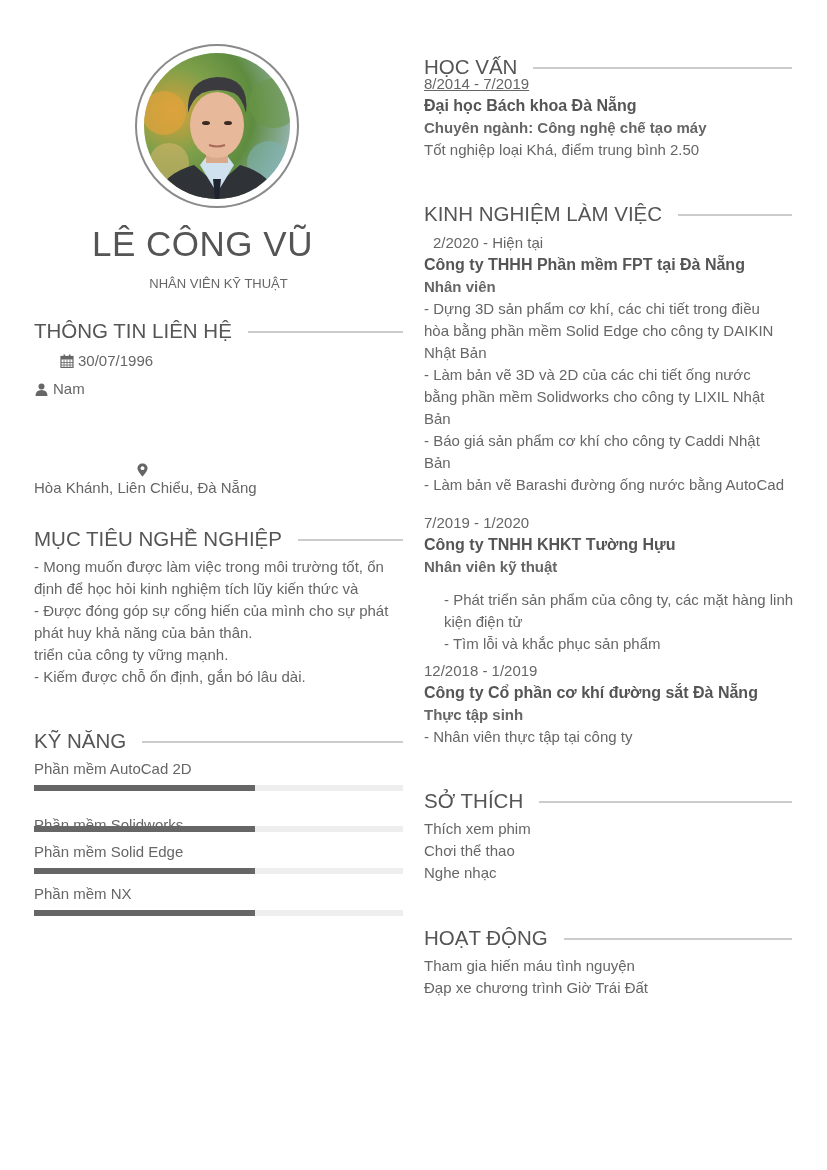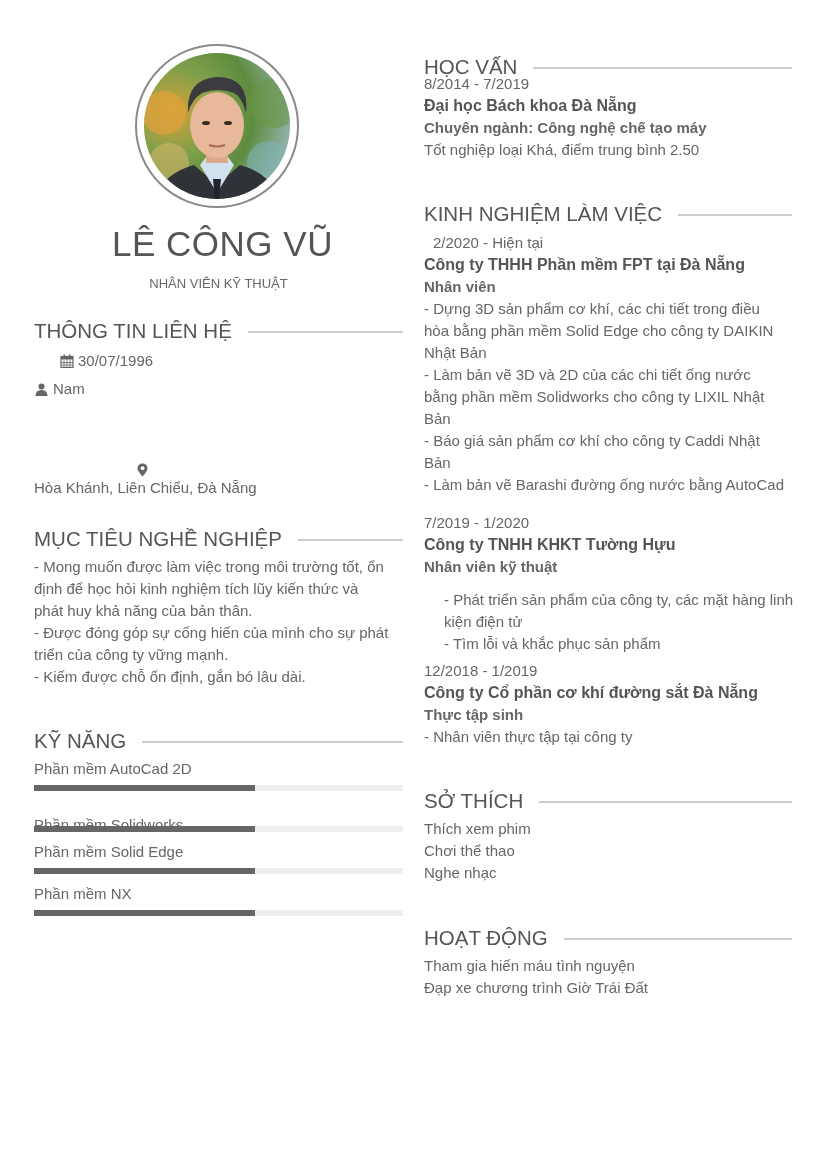--- a/index.html
+++ b/index.html
@@ -13,21 +13,21 @@
     position: absolute; left: 135px; top: 44px; width: 164px; height: 164px;
     border-radius: 50%; border: 2px solid #8a8a8a; background: #fff; box-sizing: border-box;
   }
   .avatar-photo {
     position: absolute; left: 7px; top: 7px; width: 146px; height: 146px; border-radius: 50%; overflow: hidden;
     background: radial-gradient(circle at 20% 40%, #d9a23a 0%, #7fa04a 30%, #5e8c3f 55%, #8fb0a4 80%, #c8b68a 100%);
   }
   .avatar-photo svg { position: absolute; left: 0; top: 0; }
 
   .name {
-    position: absolute; left: 38px; width: 369px; top: 222px; text-align: center;
+    position: absolute; left: 18px; width: 369px; top: 222px; text-align: center;
     font-size: 35px; color: #555555; letter-spacing: 0.5px; line-height: 44px;
   }
   .title {
     position: absolute; left: 34px; width: 369px; top: 276px; text-align: center;
     font-size: 13px; color: #666666; line-height: 16px;
   }
 
   .section-head {
     position: absolute; display: flex; align-items: center; height: 28px;
   }
@@ -122,22 +122,22 @@
   <span>Hòa Khánh, Liên Chiểu, Đà Nẵng</span>
 </div>
 
 <div class="section-head" style="left:34px; top:525px; width:369px;">
   <span class="h">MỤC TIÊU NGHỀ NGHIỆP</span>
   <span class="rule"></span>
 </div>
 <div class="txt" style="left:34px; top:556px; width:380px;">
   <div>- Mong muốn được làm việc trong môi trường tốt, ổn</div>
   <div>định để học hỏi kinh nghiệm tích lũy kiến thức và</div>
+  <div>- Được đóng góp sự cống hiến của mình cho sự phát</div>
   <div>phát huy khả năng của bản thân.</div>
-  <div>- Được đóng góp sự cống hiến của mình cho sự phát</div>
   <div>triển của công ty vững mạnh.</div>
   <div>- Kiếm được chỗ ổn định, gắn bó lâu dài.</div>
 </div>
 
 <div class="section-head" style="left:34px; top:727px; width:369px;">
   <span class="h">KỸ NĂNG</span>
   <span class="rule"></span>
 </div>
 
 <div class="skill-label" style="top:759px;">Phần mềm AutoCad 2D</div>
@@ -157,21 +157,21 @@
 
 <div class="skill-label" style="top:884px;">Phần mềm NX</div>
 <div class="skill-bar" style="top:910px;">
     <div class="skill-fill" style="width:60%;"></div>
   </div>
 
 <div class="section-head" style="left:424px; top:41px; width:368px;margin-top:12px;">
   <span class="h">HỌC VẤN</span>
   <span class="rule"></span>
 </div>
-<div class="txt" style="left:424px; top:73px;">8/2014 - 7/2019</div>
+<div class="txt" style="left:424px; top:73px;text-decoration:underline;">8/2014 - 7/2019</div>
 <div class="txt bold" style="left:424px; top:95px; font-size:16px;">Đại học Bách khoa Đà Nẵng</div>
 <div class="txt semibold" style="left:424px; top:117px;">Chuyên ngành: Công nghệ chế tạo máy</div>
 <div class="txt" style="left:424px; top:139px;">Tốt nghiệp loại Khá, điểm trung bình 2.50</div>
 
 <div class="section-head" style="left:424px; top:200px; width:368px;">
   <span class="h">KINH NGHIỆM LÀM VIỆC</span>
   <span class="rule"></span>
 </div>
 
 <div class="txt" style="left:424px; top:232px;margin-left:9px;">2/2020 - Hiện tại</div>

